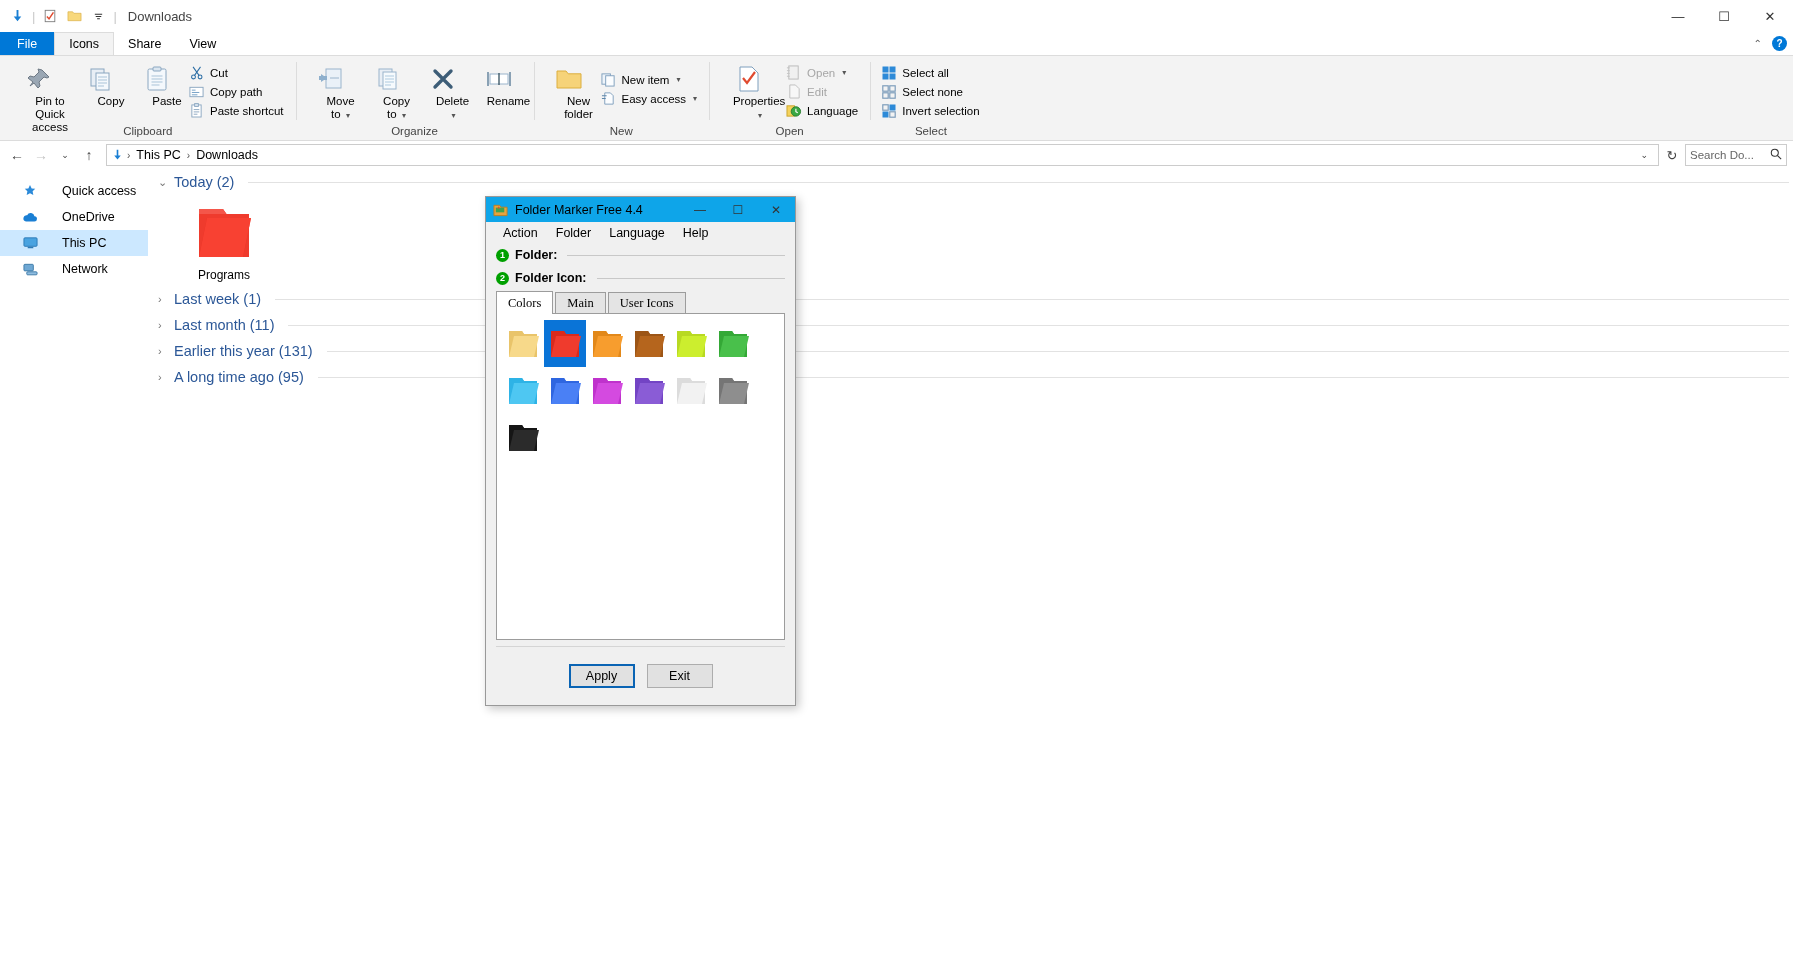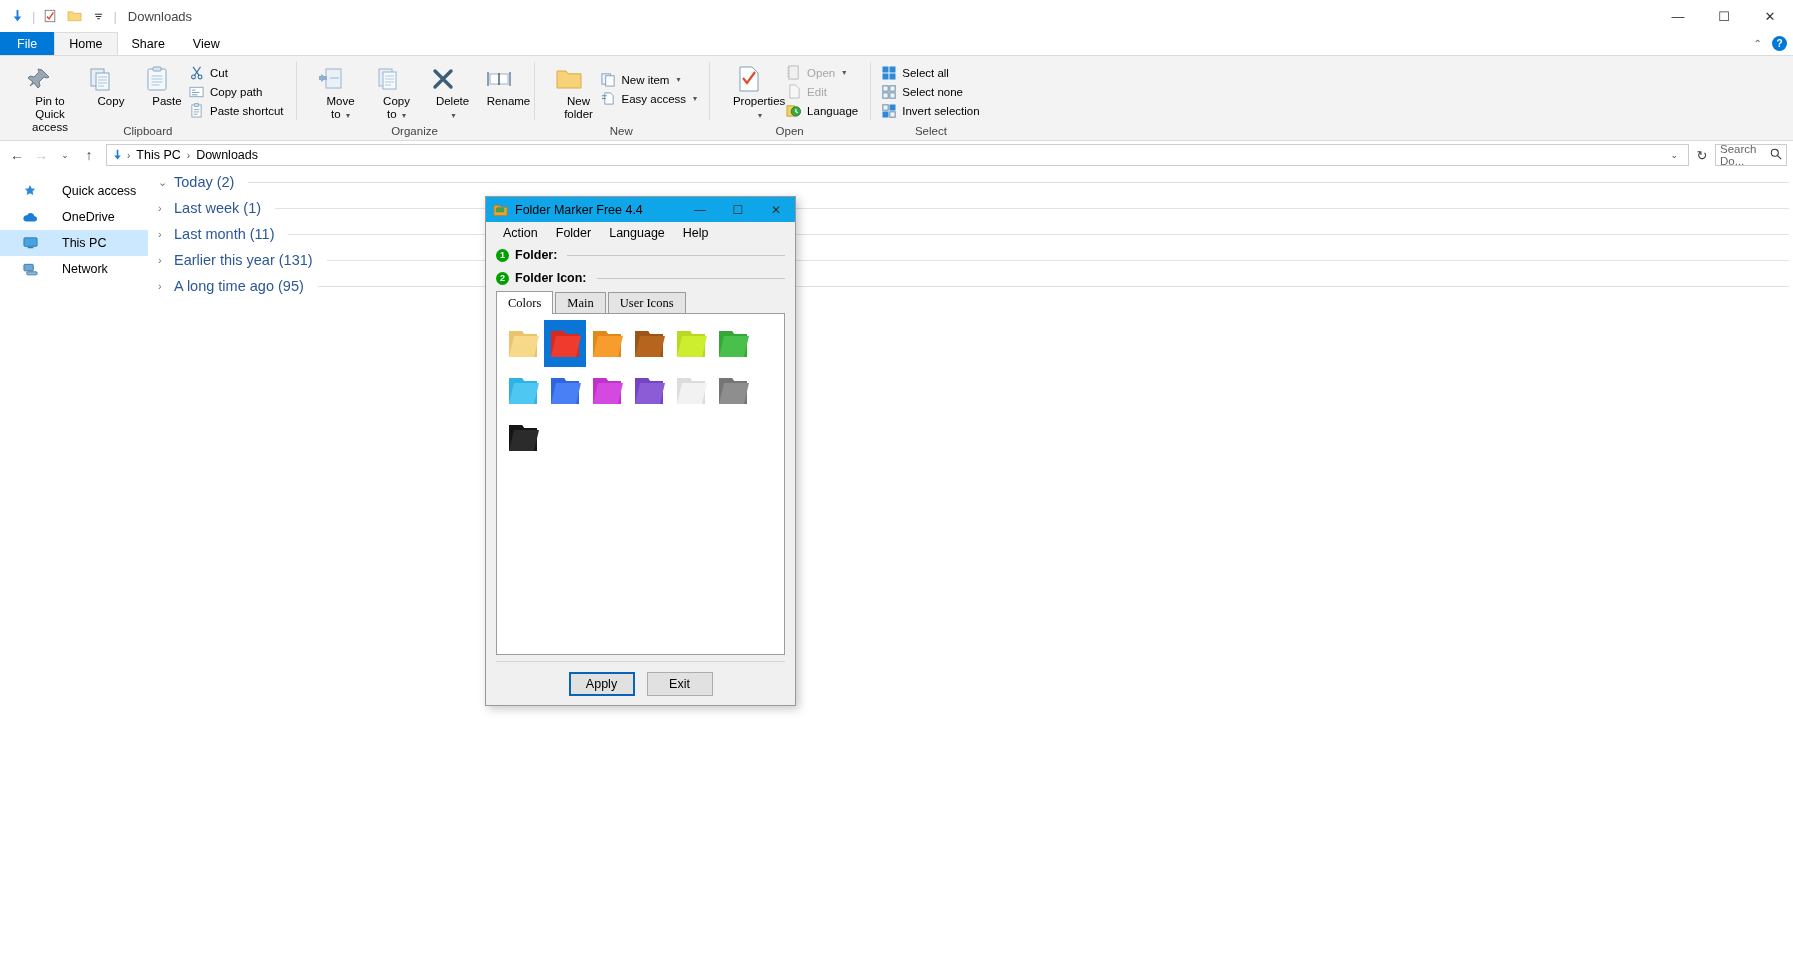--- a/index.html
+++ b/index.html
@@ -53,21 +53,21 @@
 
   
   .addressbar { height:28px; background:#fff; display:flex; align-items:center; padding:0 6px; gap:2px; flex:0 0 auto; }
   .navbtn { width:22px; height:22px; display:flex; align-items:center; justify-content:center; color:#444; font-size:14px; }
   .navbtn.dim { color:#c4c4c4; }
   .crumbbox { flex:1; height:22px; border:1px solid #ccc; background:#fff; display:flex; align-items:center; padding:0 4px; margin-left:4px; gap:3px; }
   .crumb { font-size:12.5px; color:#000; padding:0 3px; }
   .crumb-sep { color:#555; font-size:10px; }
   .crumb-drop { margin-left:auto; color:#444; font-size:9px; padding:0 6px; }
   .refresh { width:22px; height:22px; display:flex; align-items:center; justify-content:center; color:#444; font-size:13px; }
-  .searchbox { width:72px; height:22px; border:1px solid #ccc; display:flex; align-items:center; padding:0 4px; font-size:11.5px; color:#666; gap:12px; }
+  .searchbox { width:102px; height:22px; border:1px solid #ccc; display:flex; align-items:center; padding:0 4px; font-size:11.5px; color:#666; gap:12px; }
 
   
   .body { flex:1; display:flex; min-height:0; }
   .sidebar { width:148px; flex:0 0 148px; background:#fff; padding-top:9px; }
   .side-item { height:26px; display:flex; align-items:center; gap:24px; padding-left:22px; font-size:12.5px; color:#000; }
   .side-item.sel { background:#cce8ff; }
   .side-ico { width:16px; height:16px; display:flex; align-items:center; justify-content:center; }
 
   .content { flex:1; position:relative; overflow:hidden; background:#fff; }
   .grouphdr { display:flex; align-items:center; gap:6px; padding-left:10px; height:26px; }
@@ -110,21 +110,21 @@
 
   .fm-tabs { display:flex; padding:0 10px; margin-top:4px; align-items:flex-end; position:relative; z-index:2; }
   .fm-tab { height:21px; padding:0 11px; display:flex; align-items:center; font-size:12.5px; color:#000;
             border:1px solid #9c9c9c; background:#e4e4e4; margin-right:2px; border-bottom:none;font-family:Liberation Serif, serif; }
   .fm-tab.active { background:#ffffff; height:23px; margin-bottom:-1px; position:relative; z-index:3; }
 
   .fm-grid { margin:0 10px; border:1px solid #9c9c9c; background:#fff; flex:1; padding:6px 5px; display:flex; flex-wrap:wrap; align-content:flex-start; }
   .fm-cell { width:42px; height:47px; display:flex; align-items:center; justify-content:center; }
   .fm-cell.sel { background:#0a74d7; }
 
-  .fm-footer { height:44px; display:flex; align-items:center; justify-content:center; gap:12px; border-top:1px solid #d5d5d5; margin:6px 10px 0 10px; }
+  .fm-footer { height:59px; display:flex; align-items:center; justify-content:center; gap:12px; border-top:1px solid #d5d5d5; margin:6px 10px 0 10px; }
   .fm-pb { width:66px; height:24px; background:#e1e1e1; border:1px solid #adadad; font-size:12.5px; display:flex; align-items:center; justify-content:center; color:#000; }
   .fm-pb.default { border:1px solid #0a64b4; outline:1px solid #0a64b4; outline-offset:-2px; }
 </style>
 </head>
 <body>
 
 <div id="explorer">
 
   <div class="titlebar">
     <div class="qat">
@@ -155,21 +155,21 @@
     <span class="title-text">Downloads</span>
     <div class="wincontrols">
       <div class="wc">—</div>
       <div class="wc">☐</div>
       <div class="wc close">✕</div>
     </div>
   </div>
 
   <div class="ribbon-tabs">
     <div class="rtab file">File</div>
-    <div class="rtab active">Home</div>
+    <div class="rtab active">Icons</div>
     <div class="rtab">Share</div>
     <div class="rtab">View</div>
     <div class="ribbon-right">
       <span class="rr-caret">⌃</span>
       <span class="help-circ">?</span>
     </div>
   </div>
 
   <div class="ribbon">
 
@@ -474,20 +474,33 @@
       </div>
     </div>
 
     <div class="content">
 
       <div class="grouphdr">
         <span class="gchev">⌄</span>
         <span class="gtitle">Today (2)</span>
         <span class="gline"></span>
       </div>
+      <div class="items">
+        <div class="fitem">
+          <span>
+            <svg width="62" height="56" viewBox="0 0 62 56">
+              <path d="M6 4h24l3.5 5H56v43H6z" fill="#ef3b2d"></path>
+              <path d="M6 4h24l3.5 5H6z" fill="#f4564a"></path>
+              <path d="M14 13h44l-8 39H6z" fill="#e82f20"></path>
+              <path d="M14 13h44l-8 39H6z" fill="#fa4436" opacity=".85"></path>
+            </svg>
+          </span>
+          <span class="lbl">Programs</span>
+        </div>
+      </div>
 
       <div class="grouphdr">
         <span class="gchev">›</span>
         <span class="gtitle">Last week (1)</span>
         <span class="gline"></span>
       </div>
       <div class="grouphdr">
         <span class="gchev">›</span>
         <span class="gtitle">Last month (11)</span>
         <span class="gline"></span>

